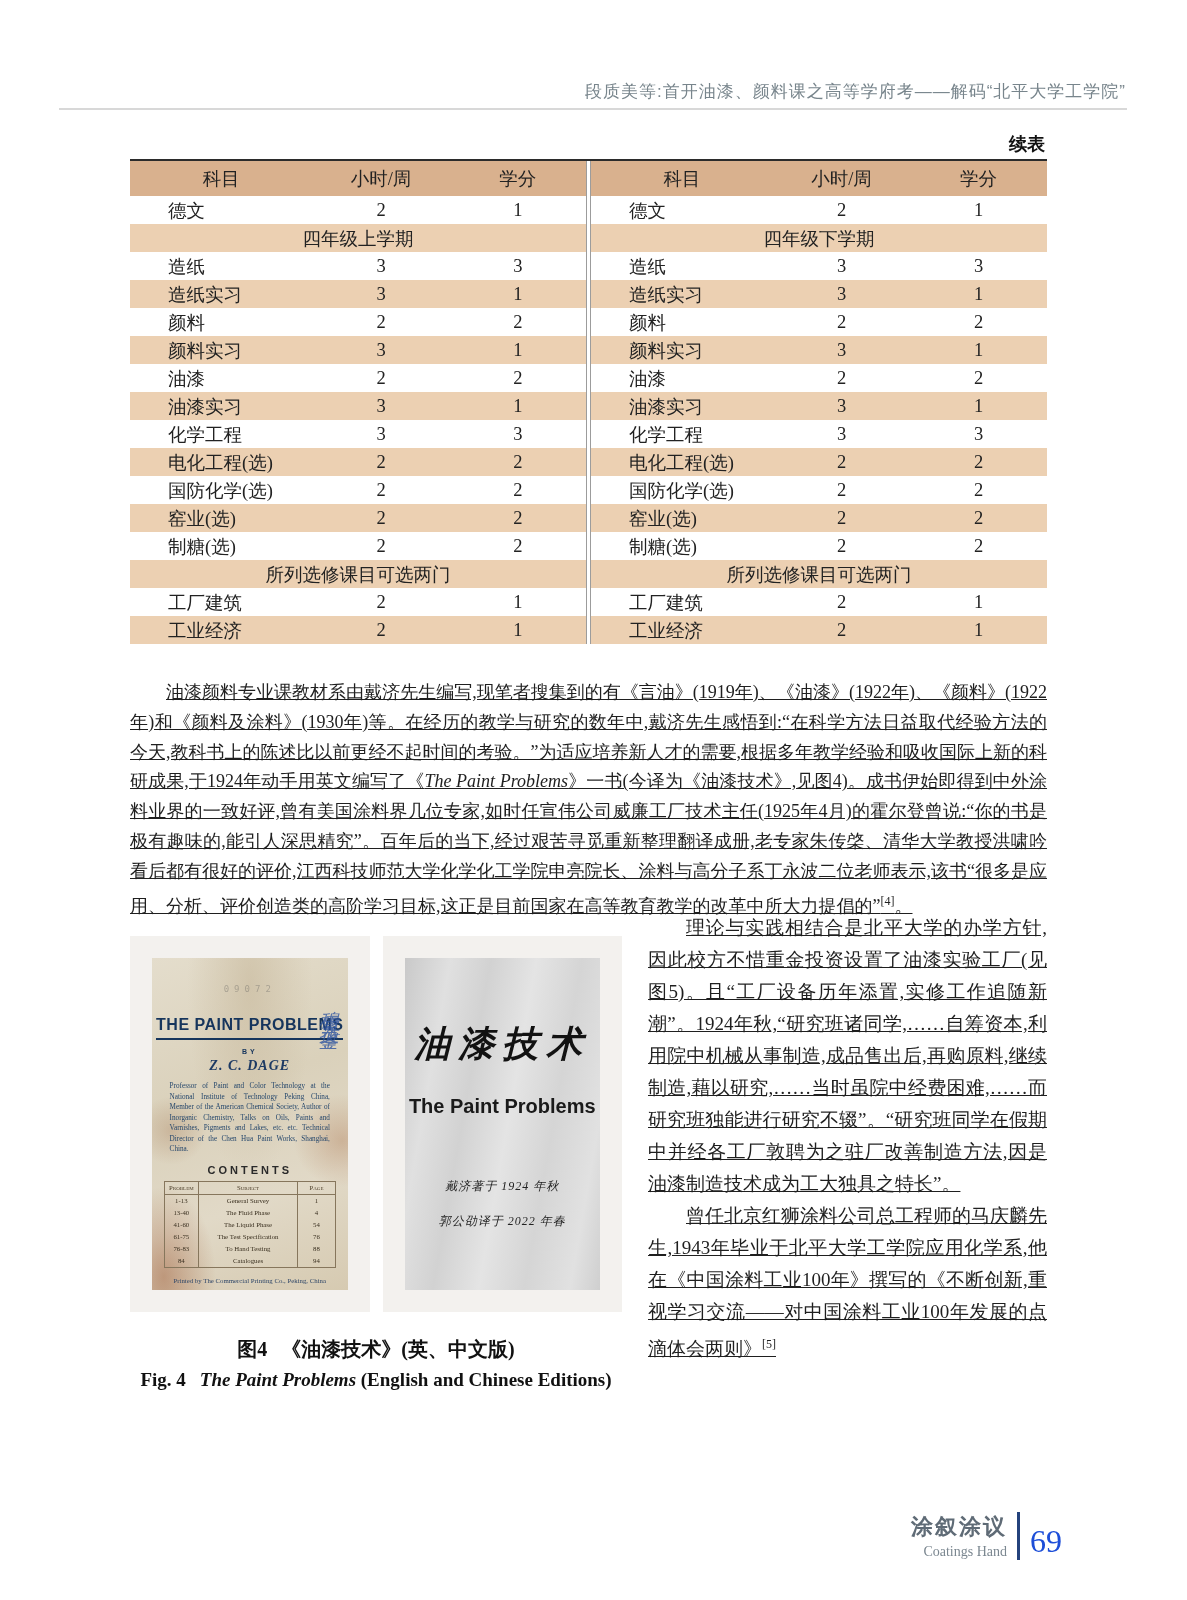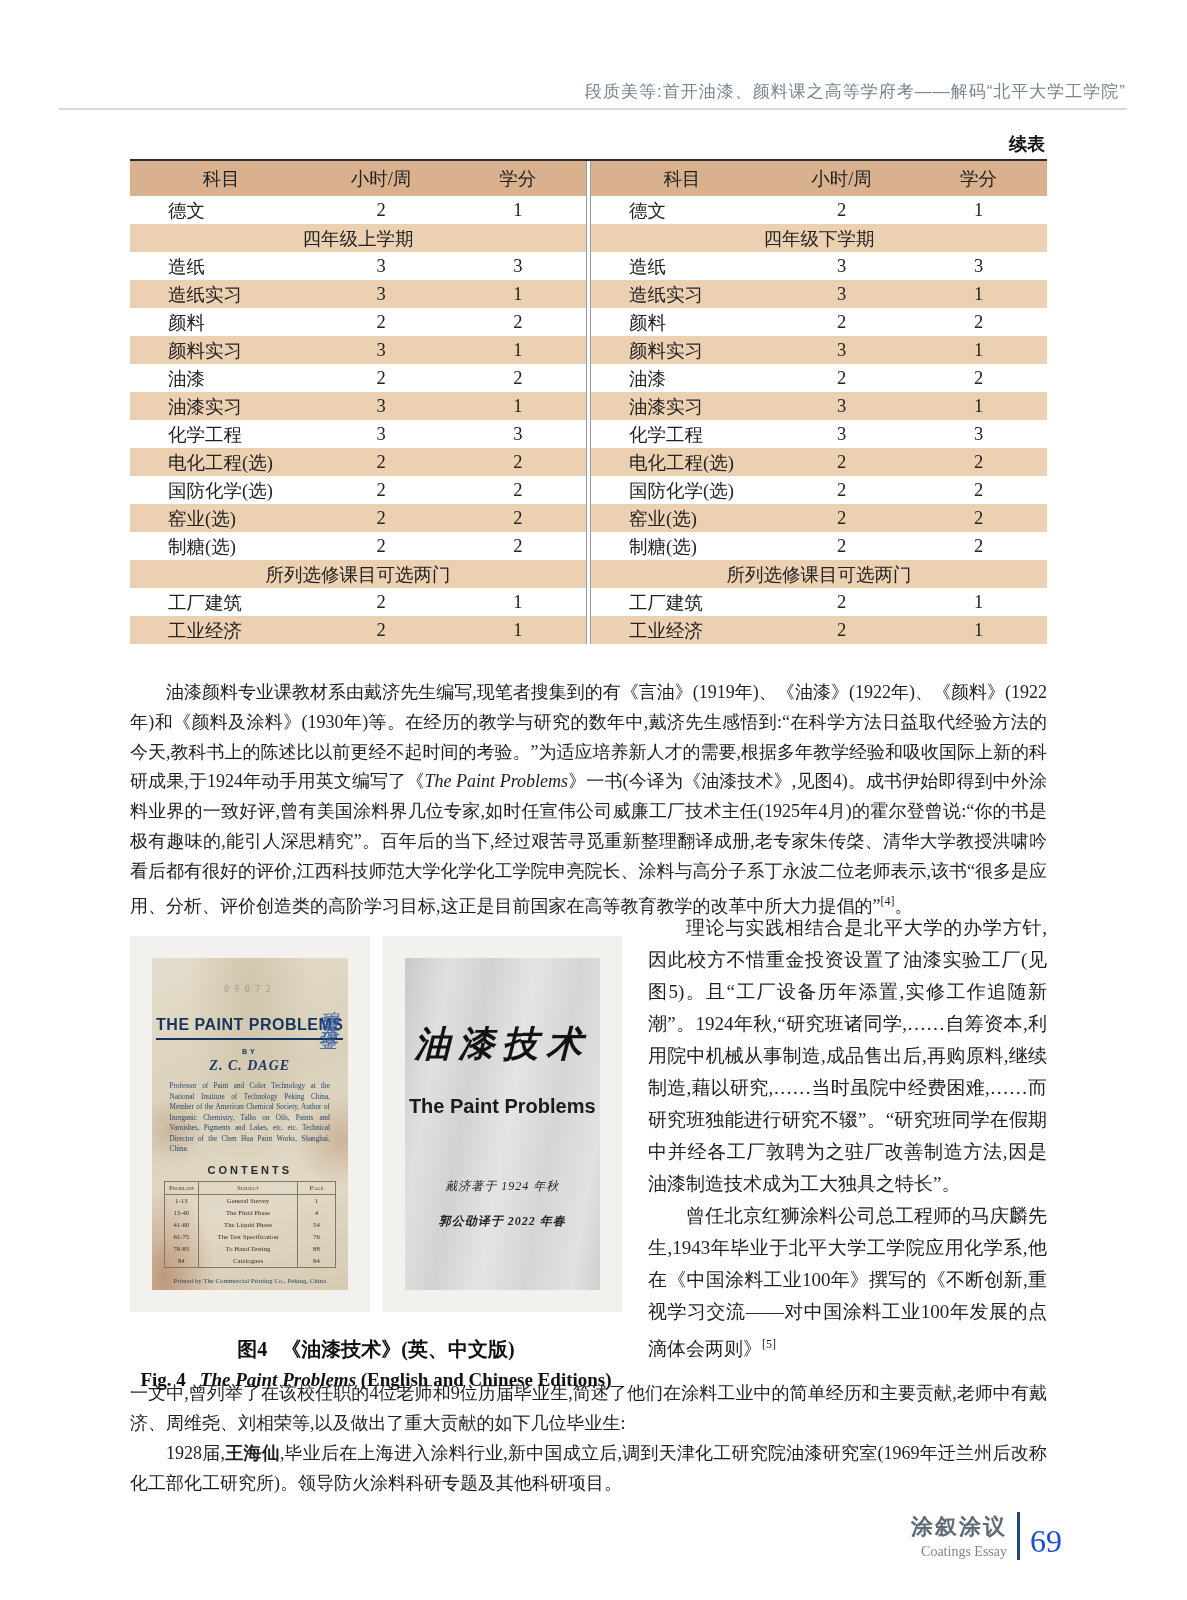--- a/index.html
+++ b/index.html
@@ -22,21 +22,21 @@
   .course-table table.rhalf{border-left:1px solid #9c9c9c;}
   .course-table th{height:33px;background:#d9b18e;font-weight:normal;text-align:center;}
   .course-table td{height:28px;padding:0;}
   .course-table td.c0{text-align:left;padding-left:38px;}
   .course-table td.c1,.course-table td.c2{text-align:center;}
   .course-table th.c0{width:40%;} .course-table th.c1{width:30%;} .course-table th.c2{width:30%;}
   .course-table tbody tr:nth-child(even){background:#ecd0b2;}
   .course-table td.band{text-align:center;padding-left:0;}
 
   
-  .para{text-align:justify;}
+  .para{text-align:justify;text-decoration:underline;}
   .p1{position:absolute;top:678px;left:130px;width:917px;font-size:18px;line-height:29.8px;text-indent:2em;}
   sup{font-size:12px;}
 
   
   .two-col{position:absolute;top:912px;left:130px;width:917px;display:flex;gap:26px;}
   .figure-block{width:492px;flex:none;}
   .photos{display:flex;gap:13px;margin-top:24px;}
   .photo-frame{flex:1;height:332px;background:#f3f1ee;padding:22px;}
   .cover-en{position:relative;height:100%;text-align:center;padding-top:26px;box-sizing:border-box;
       background:
@@ -66,21 +66,21 @@
   .en-inscription{position:absolute;top:38px;right:6px;writing-mode:vertical-rl;font-size:19px;
       color:#2f55a0;font-style:italic;opacity:.8;letter-spacing:5px;}
   .cover-cn{height:100%;text-align:center;padding-top:62px;box-sizing:border-box;
       background:
        linear-gradient(100deg,#c9c9c9,#e0e0e0 18%,#d2d2d2 34%,#e4e4e4 52%,#d5d5d5 70%,#e1e1e1 88%,#cfcfcf),
        linear-gradient(15deg,#d0d0d0,#e2e2e2);}
   .cn-title{font-size:36px;font-weight:bold;font-style:italic;letter-spacing:8px;color:#121212;}
   .cn-subtitle{margin-top:26px;font-family:"Liberation Sans","DejaVu Sans",sans-serif;
       font-size:20px;font-weight:bold;color:#1a1a1a;}
   .cn-line1{margin-top:60px;font-size:12px;font-style:italic;color:#222;letter-spacing:1px;}
-  .cn-line2{margin-top:18px;font-size:12px;font-style:italic;color:#222;letter-spacing:1px;font-weight:bold;}
+  .cn-line2{margin-top:18px;font-size:12px;font-style:italic;color:#222;letter-spacing:1px;}
   .caption-cn{margin-top:24px;text-align:center;font-size:20px;font-weight:bold;color:#111;}
   .caption-en{margin-top:6px;text-align:center;font-size:19px;font-weight:bold;color:#111;}
   .capgap{display:inline-block;width:14px;}
 
   .right-col{flex:1;}
   .rc{font-size:19px;line-height:32px;text-indent:2em;text-align:justify;}
   .blue-heading{margin:10px 0 8px;font-family:"Liberation Sans","DejaVu Sans",sans-serif;
       font-size:25px;font-weight:bold;color:#29a3dc;letter-spacing:1px;}
 
   
@@ -359,27 +359,23 @@
       <div class="caption-en"><span>Fig. 4</span><span class="capgap"></span><i>The Paint Problems</i><span> (English and Chinese Editions)</span></div>
     </div>
 
     <div class="right-col">
       <div class="para rc">理论与实践相结合是北平大学的办学方针,因此校方不惜重金投资设置了油漆实验工厂(见图5)。且“工厂设备历年添置,实修工作追随新潮”。1924年秋,“研究班诸同学,……自筹资本,利用院中机械从事制造,成品售出后,再购原料,继续制造,藉以研究,……当时虽院中经费困难,……而研究班独能进行研究不辍”。“研究班同学在假期中并经各工厂敦聘为之驻厂改善制造方法,因是油漆制造技术成为工大独具之特长”。</div>
       <div class="para rc"><span>曾任北京红狮涂料公司总工程师的马庆麟先生,1943年毕业于北平大学工学院应用化学系,他在《中国涂料工业100年》撰写的《不断创新,重视学习交流——对中国涂料工业100年发展的点滴体会两则》</span><sup>[5]</sup></div>
     </div>
 
   </div>
 
-  <div class="bottom-block">
-    <div class="para">一文中,曾列举了在该校任职的4位老师和9位历届毕业生,简述了他们在涂料工业中的简单经历和主要贡献,老师中有戴济、周维尧、刘相荣等,以及做出了重大贡献的如下几位毕业生:</div>
-    <div class="para indent"><span>1928届,</span><b>王海仙</b><span>,毕业后在上海进入涂料行业,新中国成立后,调到天津化工研究院油漆研究室(1969年迁兰州后改称化工部化工研究所)。领导防火涂料科研专题及其他科研项目。</span></div>
-  </div>
 
   <div class="footer">
     <div class="f-left">
       <div class="f-cn">涂叙涂议</div>
-      <div class="f-en">Coatings Essay</div>
+      <div class="f-en">Coatings Hand</div>
     </div>
     <div class="f-bar"></div>
     <div class="f-num">69</div>
   </div>
 
 </div>
 
 </body></html>

